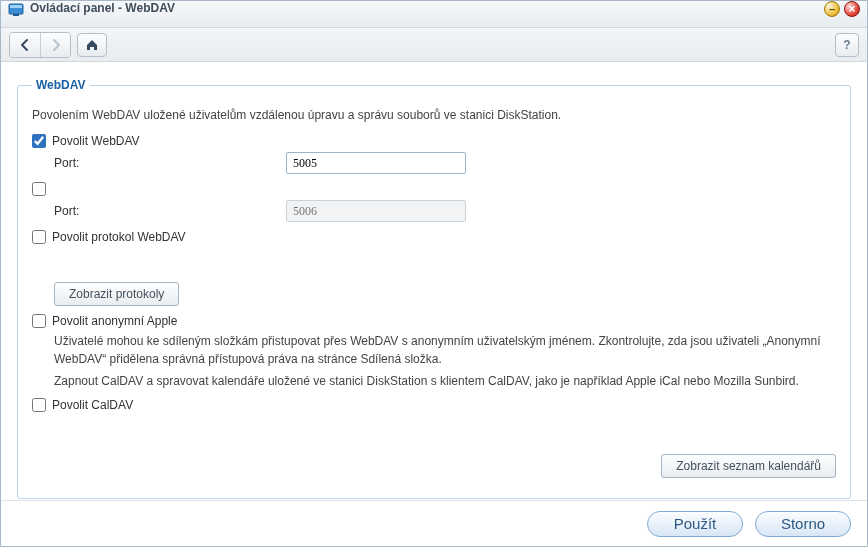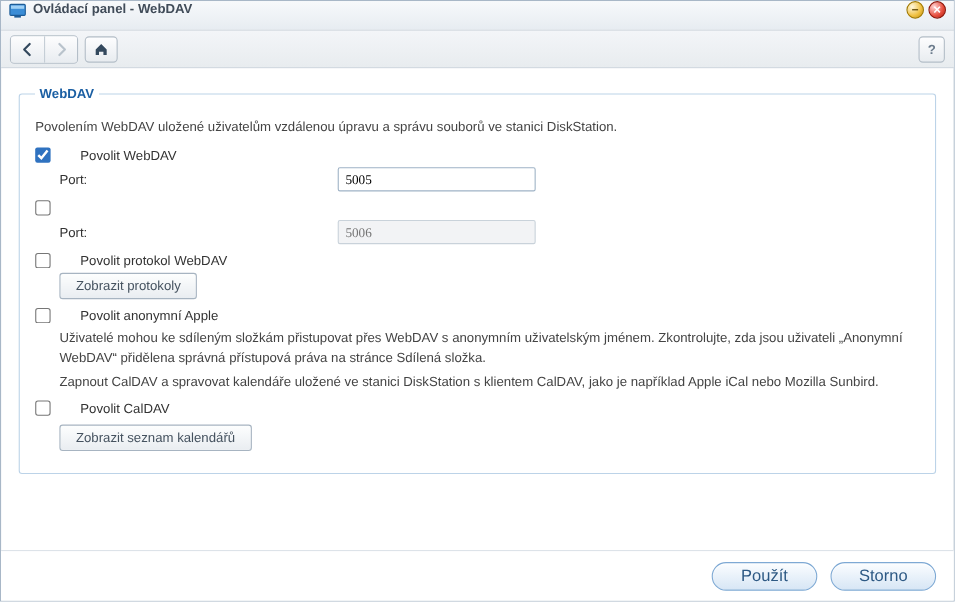--- a/index.html
+++ b/index.html
@@ -88,21 +88,21 @@
     padding: 12px 14px 16px;
     margin: 0;
   }
   fieldset.groupbox > legend {
     color: #1b5fa3;
     font-weight: bold;
     padding: 0 4px;
     font-size: 12px;
   }
   .desc { color:#444; margin: 4px 0 12px; }
-  .row { display:flex; align-items:center; margin: 4px 0; gap: 21px; }
+  .row { display:flex; align-items:center; margin: 4px 0; }
   .row.check { margin-top: 8px; }
   .row.indent { padding-left: 22px; }
   .row .label { width: 232px; }
   .row .note { color:#444; line-height:1.5; }
   input[type="checkbox"] {
     width:14px; height:14px; margin:0 6px 0 0; accent-color:#2f72c0;
   }
   input[type="text"] {
     width: 180px; height: 22px;
     border:1px solid #9fb3c6; border-radius:2px;
@@ -114,21 +114,21 @@
   }
   .btn {
     height: 24px;
     padding: 0 14px;
     border:1px solid #a7b4c1;
     border-radius: 3px;
     background: linear-gradient(#fdfefe, #e9edf1);
     color:#45525f;
     font-family:inherit; font-size:12px;
     cursor:pointer;
-    display:inline-flex; align-items:center;
+    display:inline-flex; align-items:center;margin-top:34px;
   }
 
   .footer {
     height: 46px;
     border-top: 1px solid #dde3e9;
     display:flex; align-items:center; justify-content:flex-end;
     gap: 12px;
     padding: 0 16px;
     background:#fff;
   }
@@ -223,21 +223,21 @@
         <span class="note">Uživatelé mohou ke sdíleným složkám přistupovat přes WebDAV s anonymním uživatelským jménem. Zkontrolujte, zda jsou uživateli „Anonymní WebDAV“ přidělena správná přístupová práva na stránce Sdílená složka.</span>
       </div>
 
       <div class="row indent">
         <span class="note">Zapnout CalDAV a spravovat kalendáře uložené ve stanici DiskStation s klientem CalDAV, jako je například Apple iCal nebo Mozilla Sunbird.</span>
       </div>
       <div class="row check">
         <input type="checkbox" id="cb5" style="">
         <label for="cb5">Povolit CalDAV</label>
       </div>
-      <div class="row indent" style="margin-top:8px;">
+      <div class="row indent" style="margin-top:8px;justify-content:flex-end;">
         <button class="btn">Zobrazit seznam kalendářů</button>
       </div>
 
     </fieldset>
   </div>
 
   <div class="footer">
     <button class="pillbtn">Použít</button>
     <button class="pillbtn">Storno</button>
   </div>

